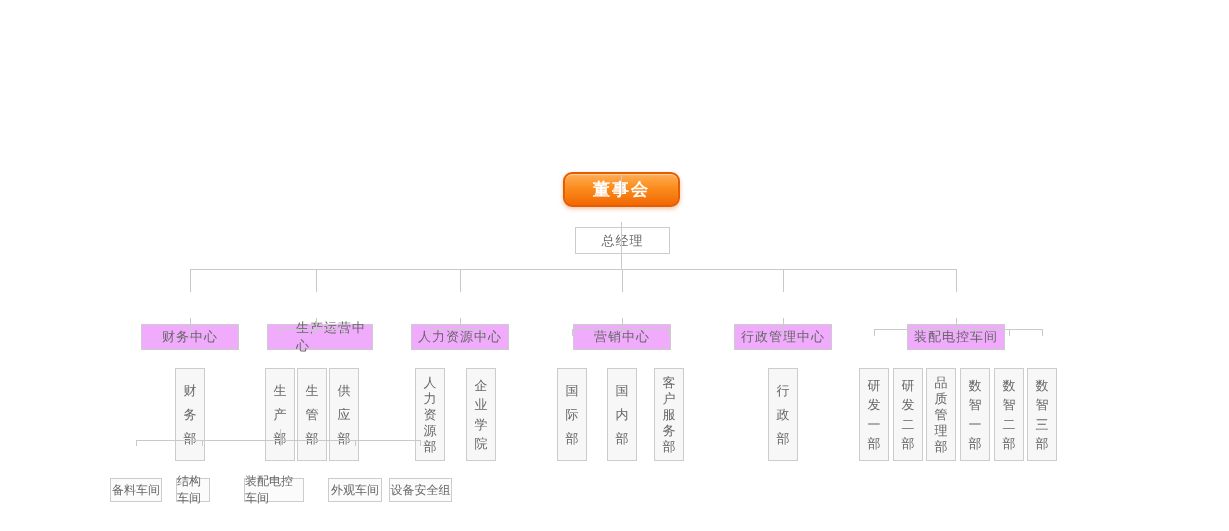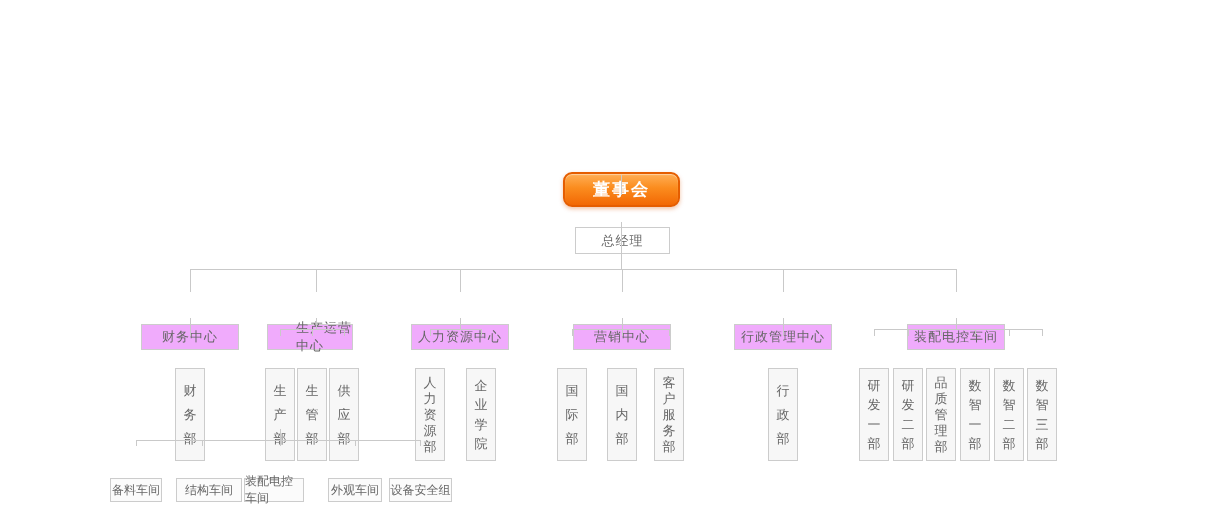--- a/index.html
+++ b/index.html
@@ -26,21 +26,21 @@
 </head>
 <body>
 
 <div class="stage">
 
 
   <div class="node board" style="left:563px;top:140px;width:117px;height:35px;">董事会</div>
   <div class="node gm" style="left:575px;top:195px;width:95px;height:27px;">总经理</div>
 
   <div class="node center-box" style="left:141px;top:292px;width:98px;">财务中心</div>
-  <div class="node center-box" style="left:267px;top:292px;width:86px;padding-left:28px;">生产运营中心</div>
+  <div class="node center-box" style="left:267px;top:292px;width:106px;padding-left:28px;">生产运营中心</div>
   <div class="node center-box" style="left:411px;top:292px;width:98px;">人力资源中心</div>
   <div class="node center-box" style="left:573px;top:292px;width:98px;">营销中心</div>
   <div class="node center-box" style="left:734px;top:292px;width:98px;">行政管理中心</div>
   <div class="node center-box" style="left:907px;top:292px;width:98px;">装配电控车间</div>
 
   <div class="node vbox" style="left:175px;top:336px;">
       <span>财</span>
       <span>务</span>
       <span>部</span>
     </div>
@@ -126,21 +126,21 @@
       <span>部</span>
     </div>
   <div class="node vbox" style="left:1027px;top:336px;">
       <span>数</span>
       <span>智</span>
       <span>三</span>
       <span>部</span>
     </div>
 
   <div class="node wshop" style="left:110px;top:446px;width:52px;">备料车间</div>
-  <div class="node wshop" style="left:176px;top:446px;width:66px;">结构车间</div>
+  <div class="node wshop" style="left:176px;top:446px;width:34px;">结构车间</div>
   <div class="node wshop" style="left:244px;top:446px;width:60px;">装配电控车间</div>
   <div class="node wshop" style="left:328px;top:446px;width:54px;">外观车间</div>
   <div class="node wshop" style="left:389px;top:446px;width:63px;">设备安全组</div>
 
   <div class="vl" style="left:621px;top:175px;height:20px;"></div>
   <div class="vl" style="left:621px;top:222px;height:47px;"></div>
   <div class="hl" style="left:190px;top:269px;width:766px;"></div>
   <div class="vl" style="left:190px;top:269px;height:23px;"></div>
   <div class="vl" style="left:316px;top:269px;height:23px;"></div>
   <div class="vl" style="left:460px;top:269px;height:23px;"></div>

